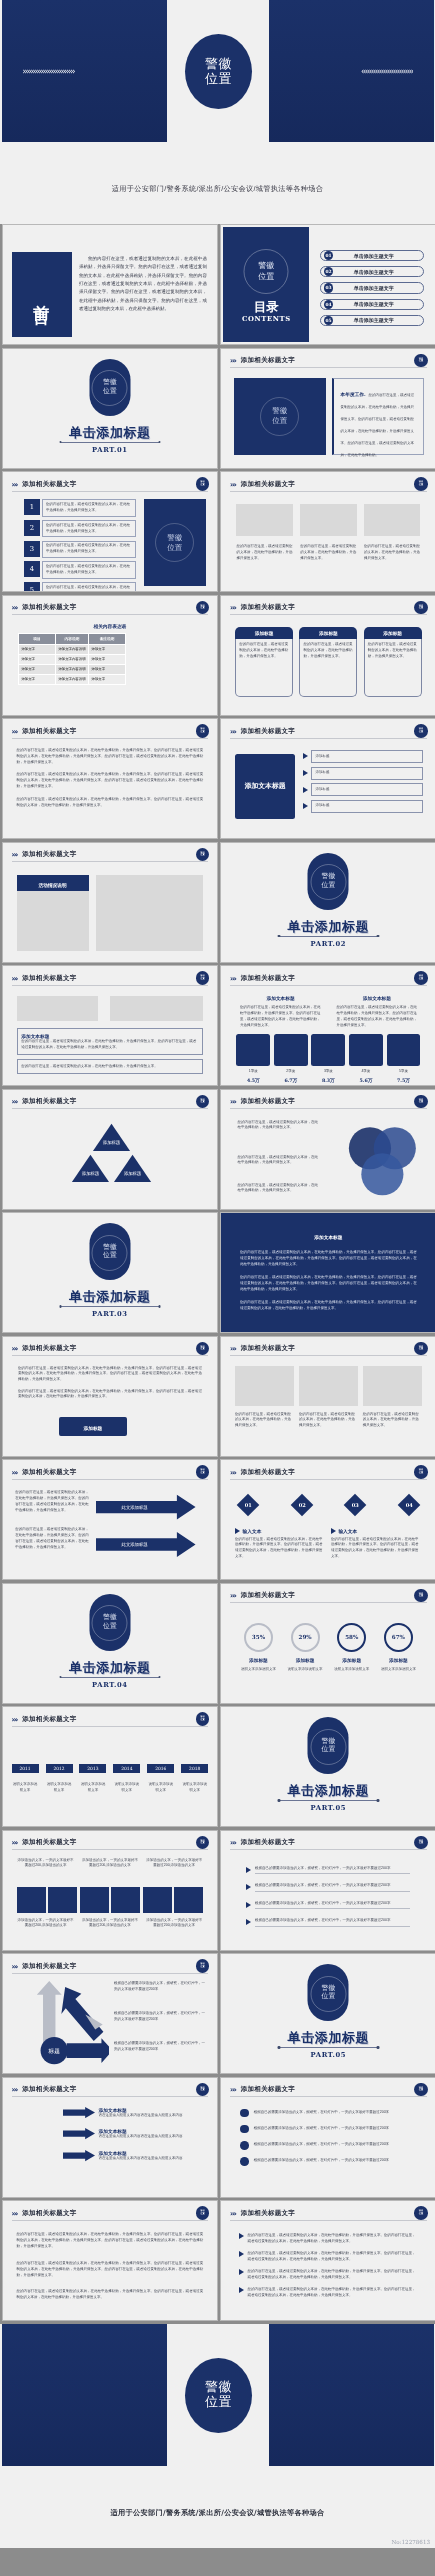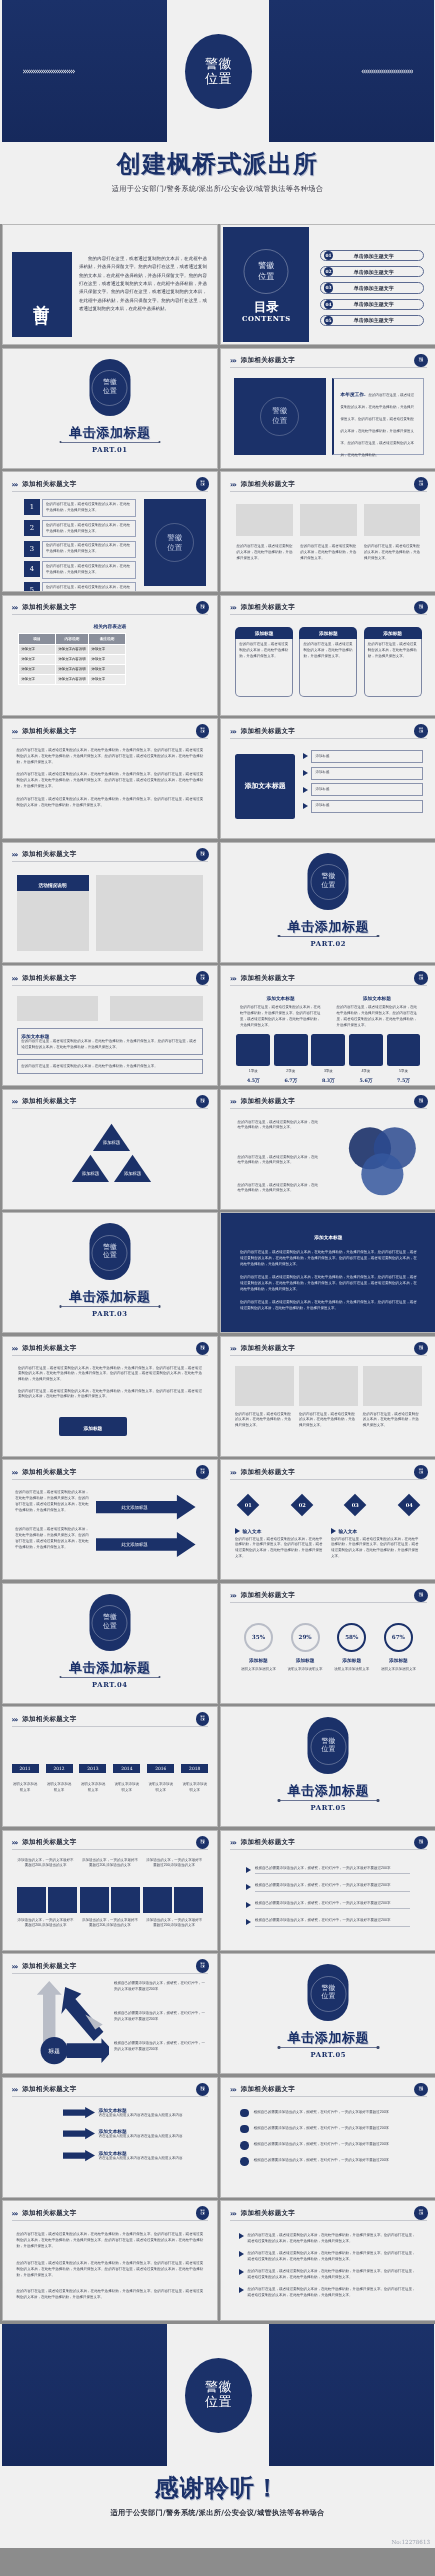--- a/index.html
+++ b/index.html
@@ -143,21 +143,20 @@
   <div class="cover">
     <div class="band bandL"></div>
     <div class="band bandR"></div>
     <div class="mid"></div>
     <div class="chevL">››››››››››››››››››››››››››</div>
     <div class="chevR">‹‹‹‹‹‹‹‹‹‹‹‹‹‹‹‹‹‹‹‹‹‹‹‹‹‹</div>
     <div class="emblem">
       <div>警徽</div>
       <div>位置</div>
     </div>
-    <div class="maintitle">创建枫桥式派出所</div>
     <div class="subtitle">适用于公安部门/警务系统/派出所/公安会议/城管执法等各种场合</div>
   </div>
 
   <div class="row">
     <div class="slide">
       <div class="pref-box">
         <span>前言</span>
       </div>
       <div class="pref-txt">您的内容打在这里，或者通过复制您的文本后，在此框中选择粘贴，并选择只保留文字。您的内容打在这里，或者通过复制您的文本后，在此框中选择粘贴，并选择只保留文字。您的内容打在这里，或者通过复制您的文本后，在此框中选择粘贴，并选择只保留文字。您的内容打在这里，或者通过复制您的文本后，在此框中选择粘贴，并选择只保留文字。您的内容打在这里，或者通过复制您的文本后，在此框中选择粘贴。</div>
     </div>
@@ -1014,19 +1013,18 @@
   </div>
 
   <div class="cover" style="margin-top:0;">
     <div class="band bandL"></div>
     <div class="band bandR"></div>
     <div class="mid"></div>
     <div class="emblem">
       <div>警徽</div>
       <div>位置</div>
     </div>
-    <div class="maintitle">感谢聆听！</div>
     <div class="subtitle" style="font-family:'DejaVu Serif', serif; font-weight:bold; color:#2b2f3c;">适用于公安部门/警务系统/派出所/公安会议/城管执法等各种场合</div>
     <div class="footer-no">No:12278613</div>
   </div>
 
 </div>
 
 
 </body></html>

